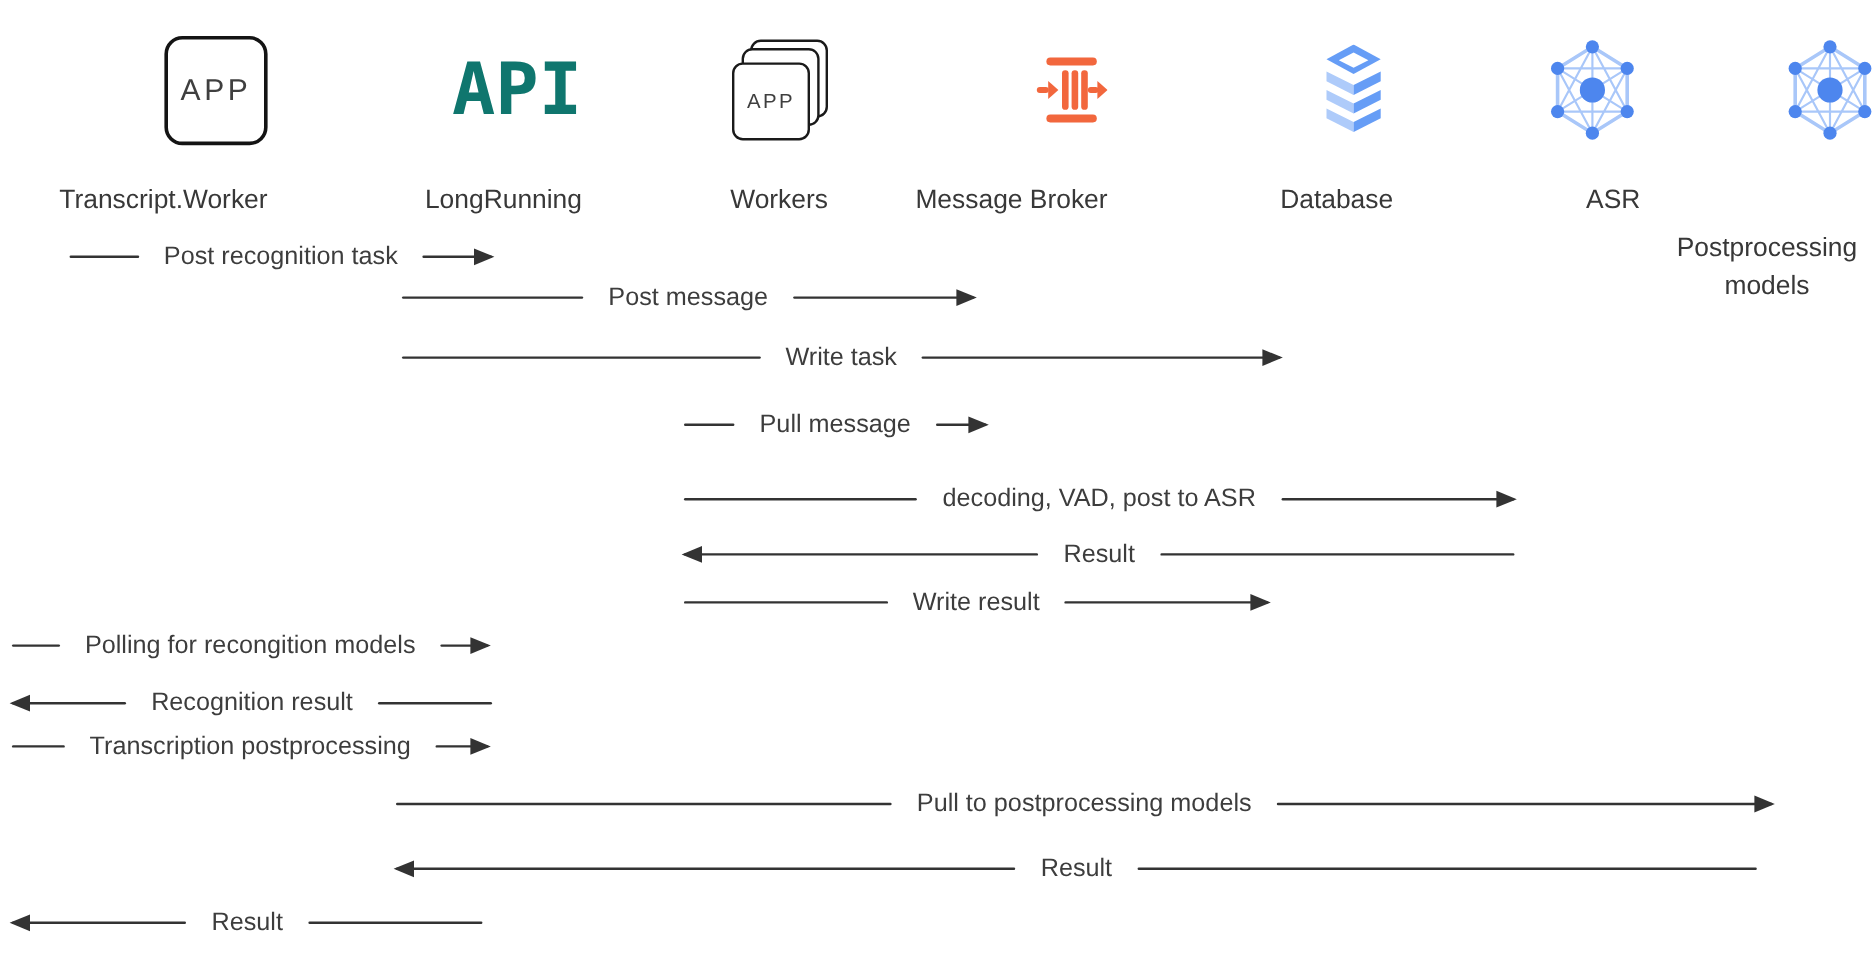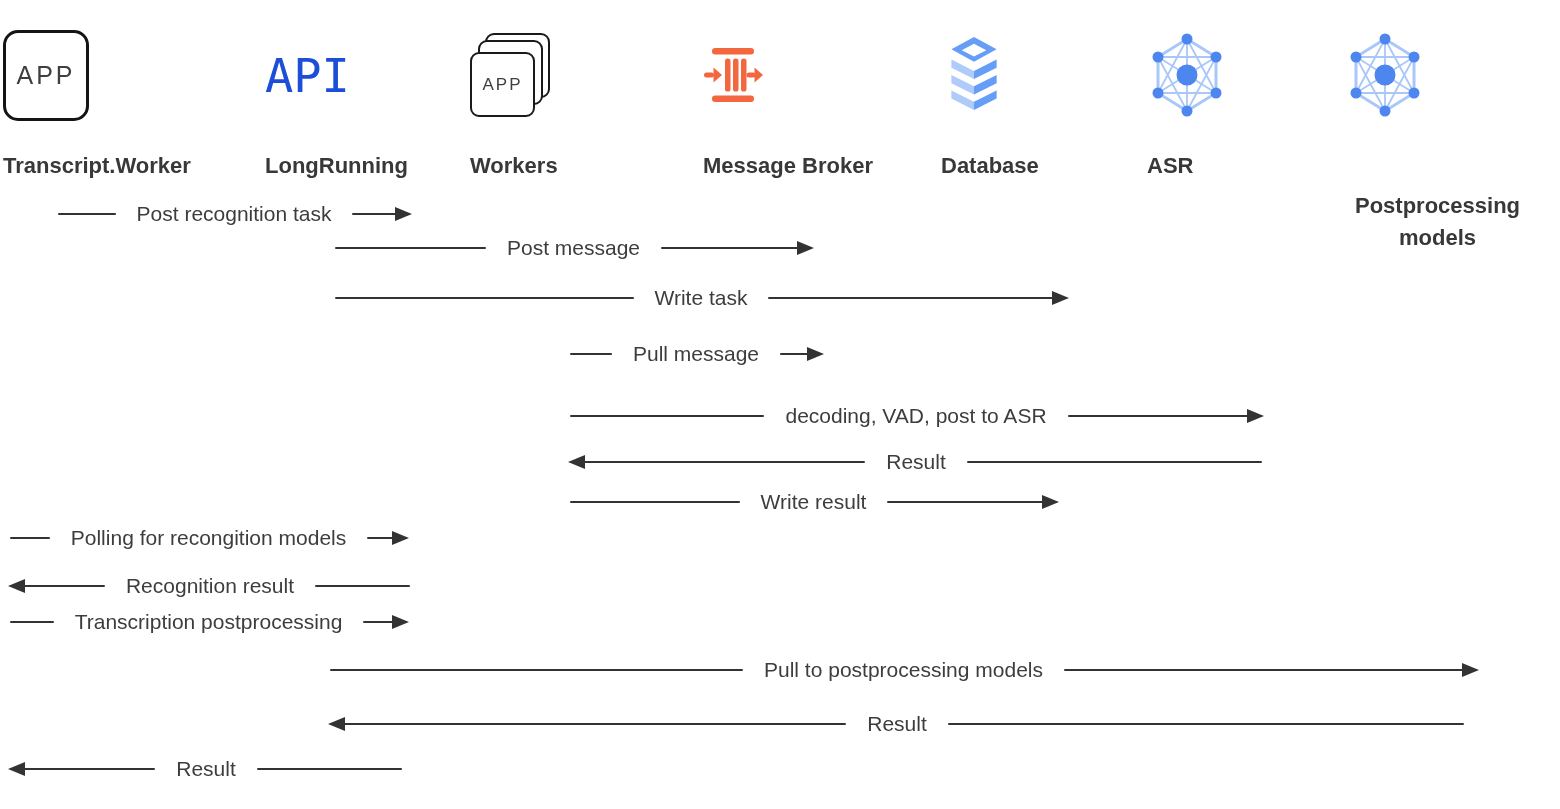--- a/index.html
+++ b/index.html
@@ -4,36 +4,36 @@
 <style>
   html,body { margin:0; padding:0; background:#ffffff; }
   .stage {
     position:relative; width:1560px; height:809px; overflow:hidden;
     background:#ffffff;
     font-family:"Liberation Sans", sans-serif;
     color:#3d3d3d;
   }
 
   
-  .actor { position:absolute; top:0; width:220px; display:flex; flex-direction:column; align-items:flex-start; }
+  .actor { position:absolute; top:0; width:220px; display:flex; flex-direction:column; align-items:flex-end; }
   .icon-area { height:150px; display:flex; align-items:center; justify-content:center; }
-  .actor-label { font-size:22px; color:#383838; text-align:center; line-height:1.45; white-space:nowrap;font-weight:bold; }
+  .actor-label { font-size:22px; color:#383838; text-align:center; line-height:1.45; white-space:nowrap; }
   .actor-label.wrap { white-space:normal; max-width:185px;margin-top:40px; }
 
   
   .app-box {
     width:80px; height:85px; border:3px solid #141414; border-radius:15px;
     display:flex; align-items:center; justify-content:center;
     font-size:25px; letter-spacing:3px; color:#3f3f3f; background:#fff;
   }
 
   
   .api-logo {
-    font-family:"DejaVu Sans Mono", monospace; font-weight:normal;
-    font-size:47px; color:#1d4ed8; letter-spacing:0px; line-height:1;
+    font-family:"DejaVu Sans Mono", monospace; font-weight:bold;
+    font-size:60px; color:#0f766e; letter-spacing:0px; line-height:1;
   }
 
   
   .app-stack { position:relative; width:80px; height:84px; }
   .app-stack .card {
     position:absolute; width:61px; height:61px; background:#fff;
     border:2.5px solid #1a1a1a; border-radius:9px;
   }
   .app-stack .back2 { right:0; top:0; }
   .app-stack .back1 { right:7px; top:7px; }

